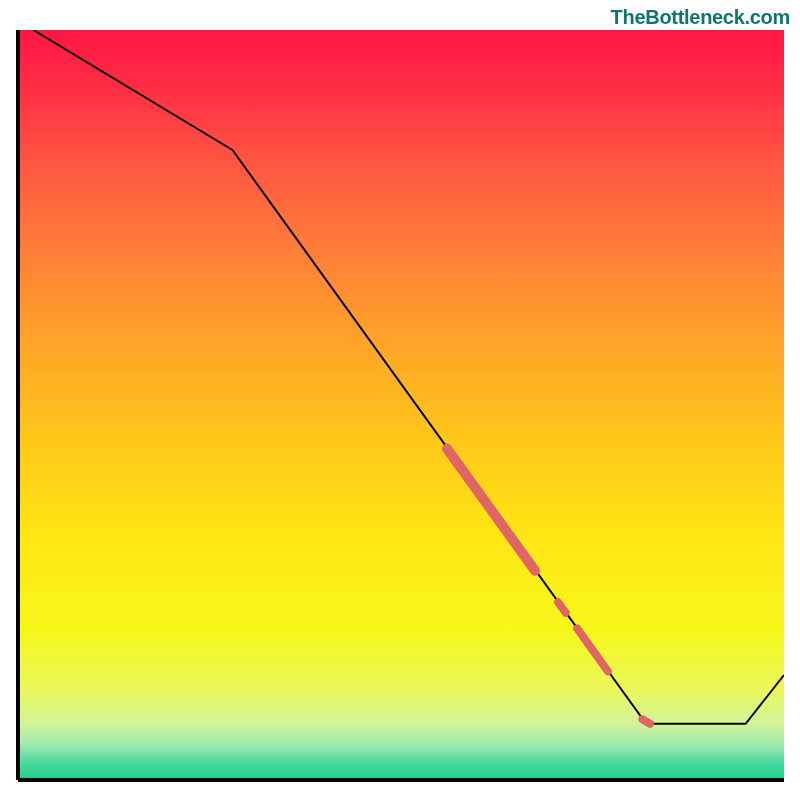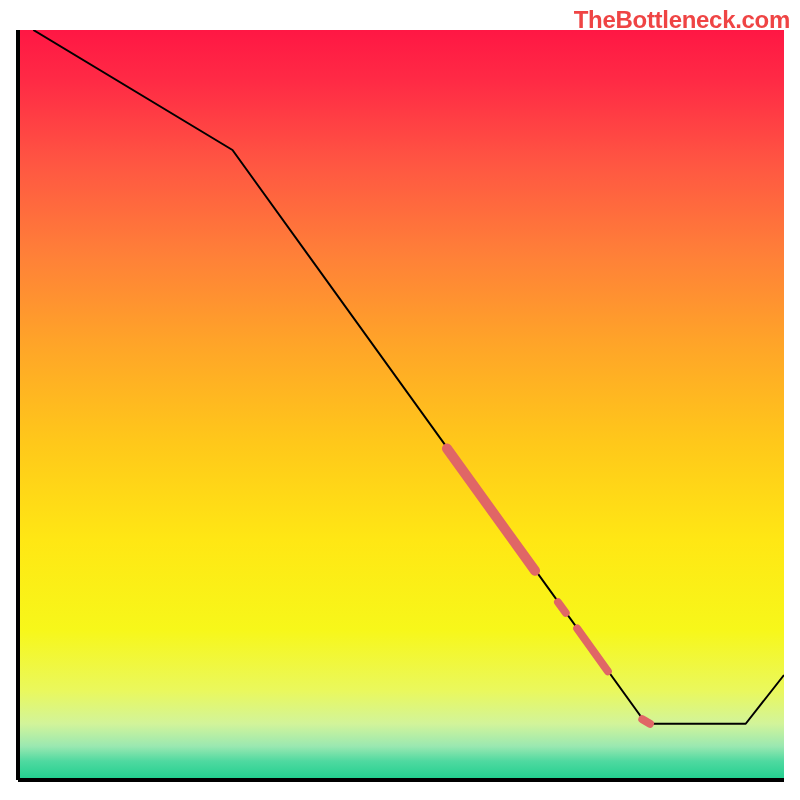--- a/index.html
+++ b/index.html
@@ -16,23 +16,23 @@
     height: 800px;
   }
   svg {
     display: block;
   }
   .watermark {
     position: absolute;
     top: 6px;
     right: 10px;
     font-family: Arial, Helvetica, sans-serif;
-    font-size: 24px;
+    font-size: 20px;
     font-weight: 600;
-    color: #ef4444;
+    color: #0f766e;
     letter-spacing: -0.3px;
   }
 </style>
 </head>
 <body>
 
 <div class="chart-container">
   <svg id="chart-svg" width="800" height="800" viewBox="0 0 800 800">
     <defs>
       <linearGradient id="bg-grad" x1="0" y1="0" x2="0" y2="1">

